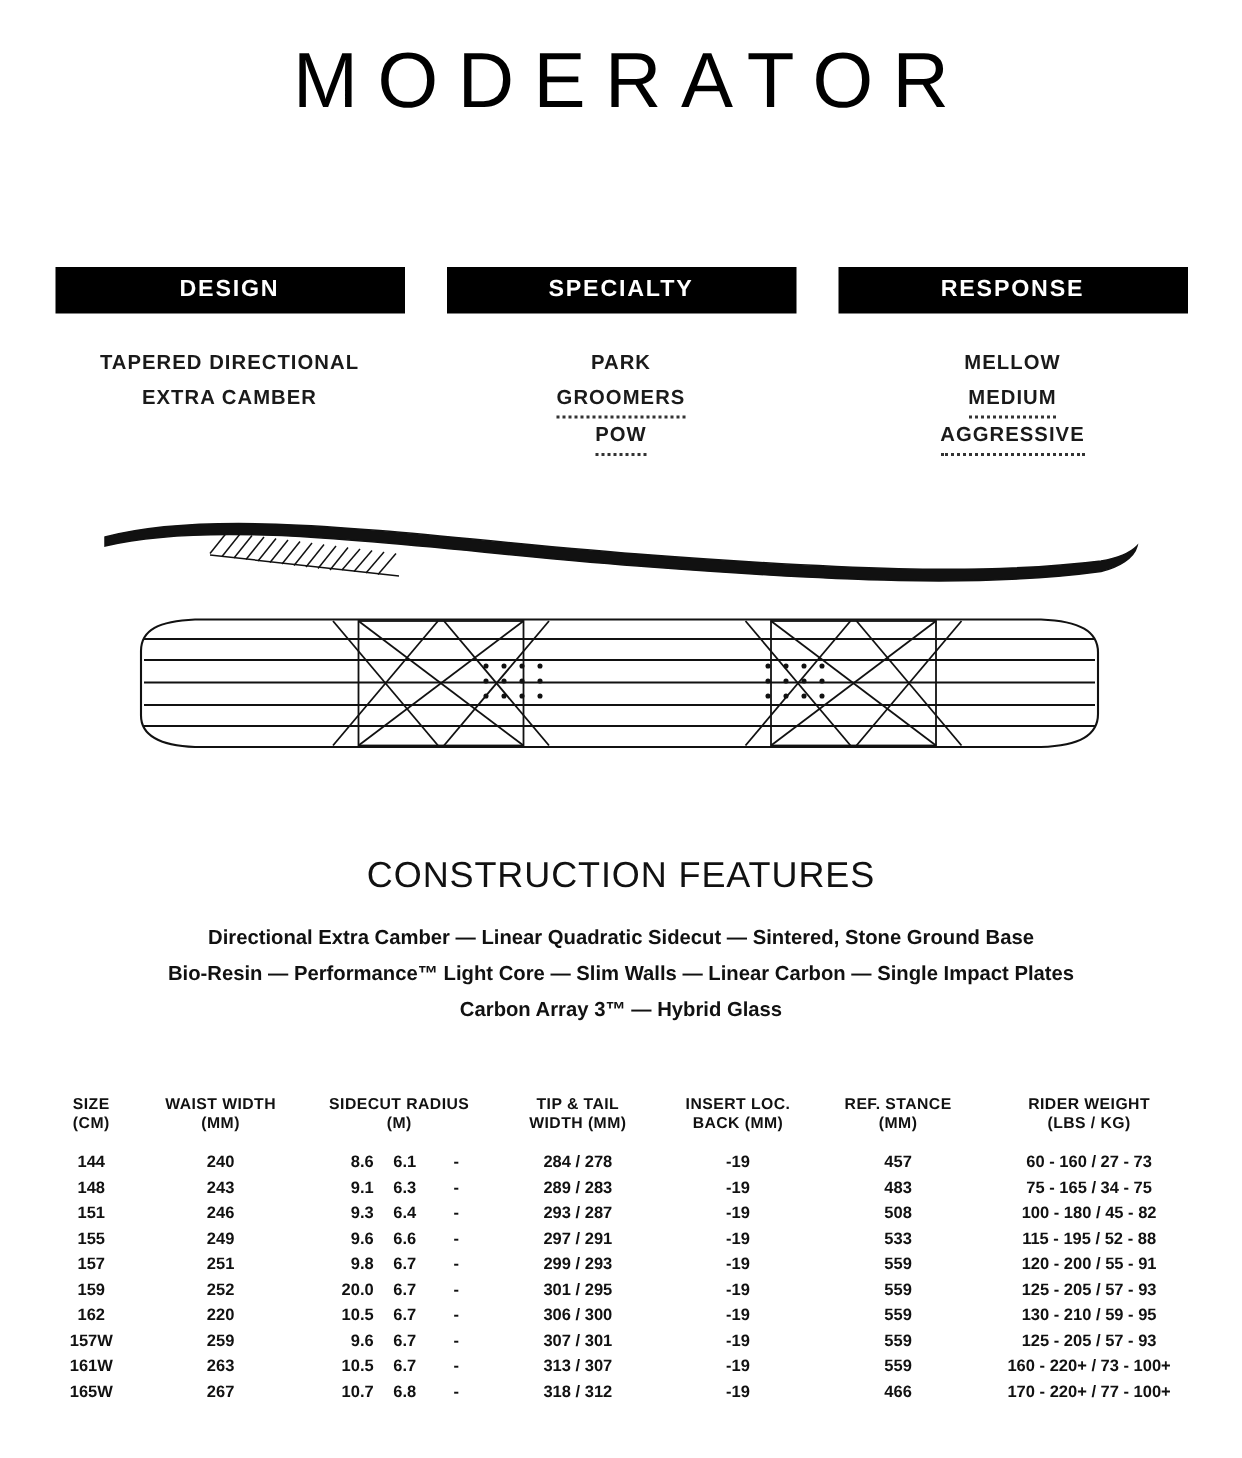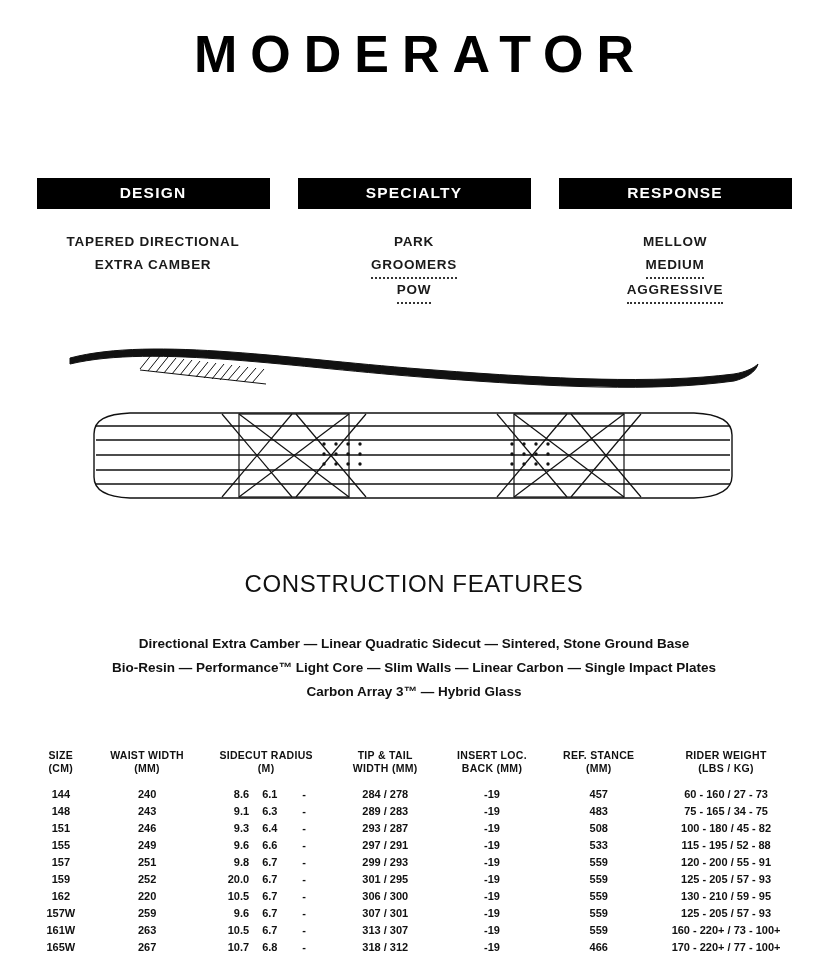--- a/index.html
+++ b/index.html
@@ -18,21 +18,21 @@
   .page {
     width: 828px;
     height: 972px;
     position: relative;
   }
 
   
   .title {
     text-align: center;
     font-size: 52px;
-    font-weight: bold;
+    font-weight: normal;
     letter-spacing: 13px;
     padding-top: 28px;
     padding-left: 13px;
     line-height: 1;
     color: #000;
   }
 
   
   .spec-row {
     display: flex;
@@ -86,21 +86,21 @@
   
   .construction-title {
     text-align: center;
     font-size: 24px;
     font-weight: normal;
     letter-spacing: 0.6px;
     margin-top: 0;
   }
   .construction-lines {
     text-align: center;
-    margin-top: 34px;
+    margin-top: 15px;
     font-size: 13.5px;
     font-weight: bold;
     line-height: 24px;
     color: #111;
   }
 
   
   .table-wrap {
     margin-top: 44px;
     padding: 0 28px;

